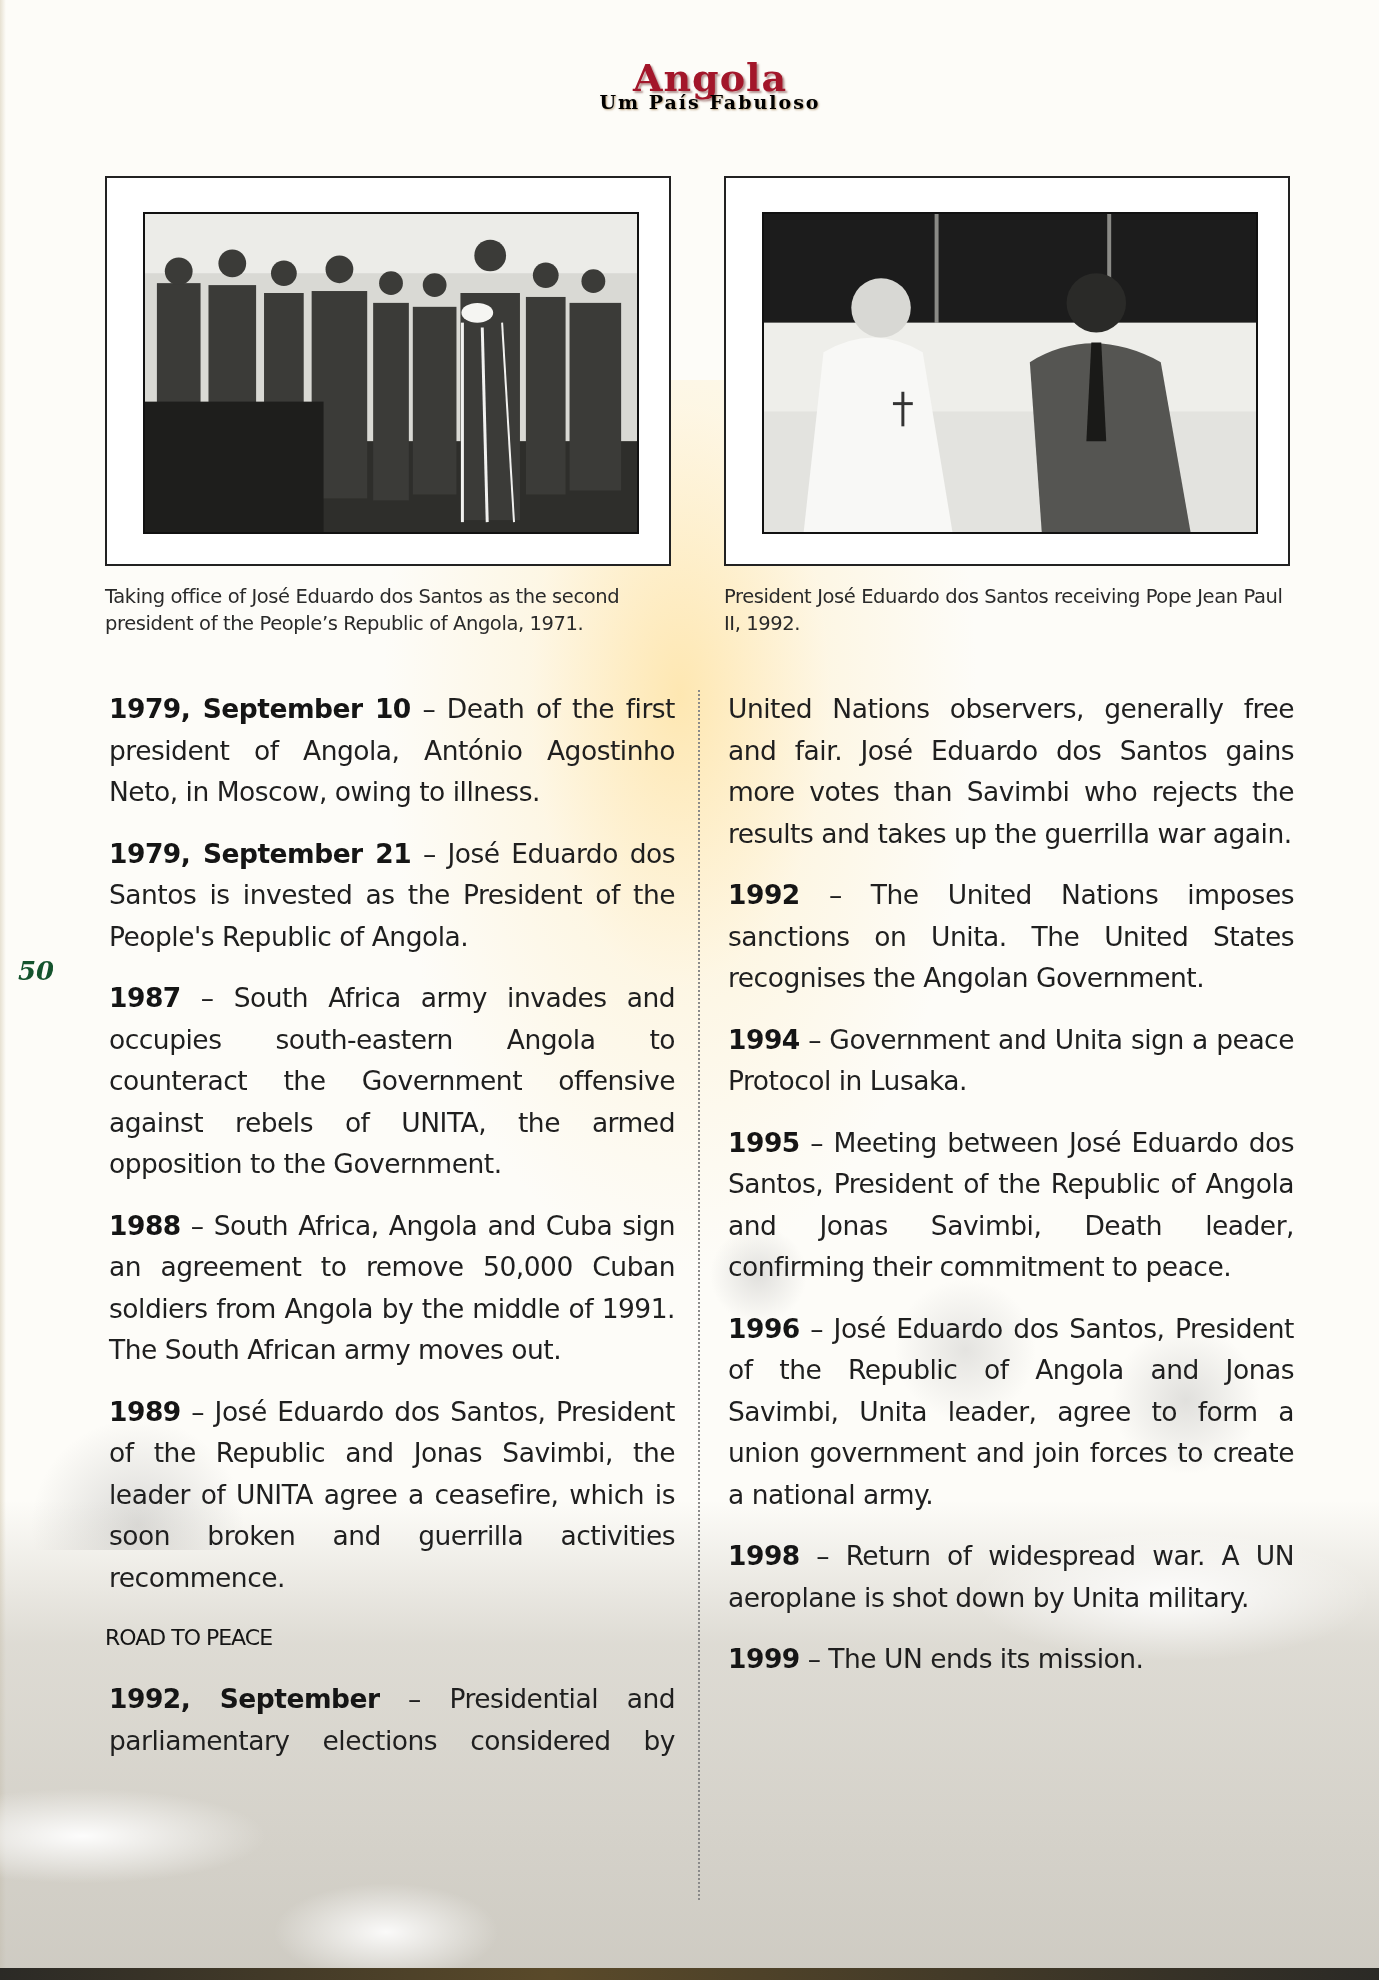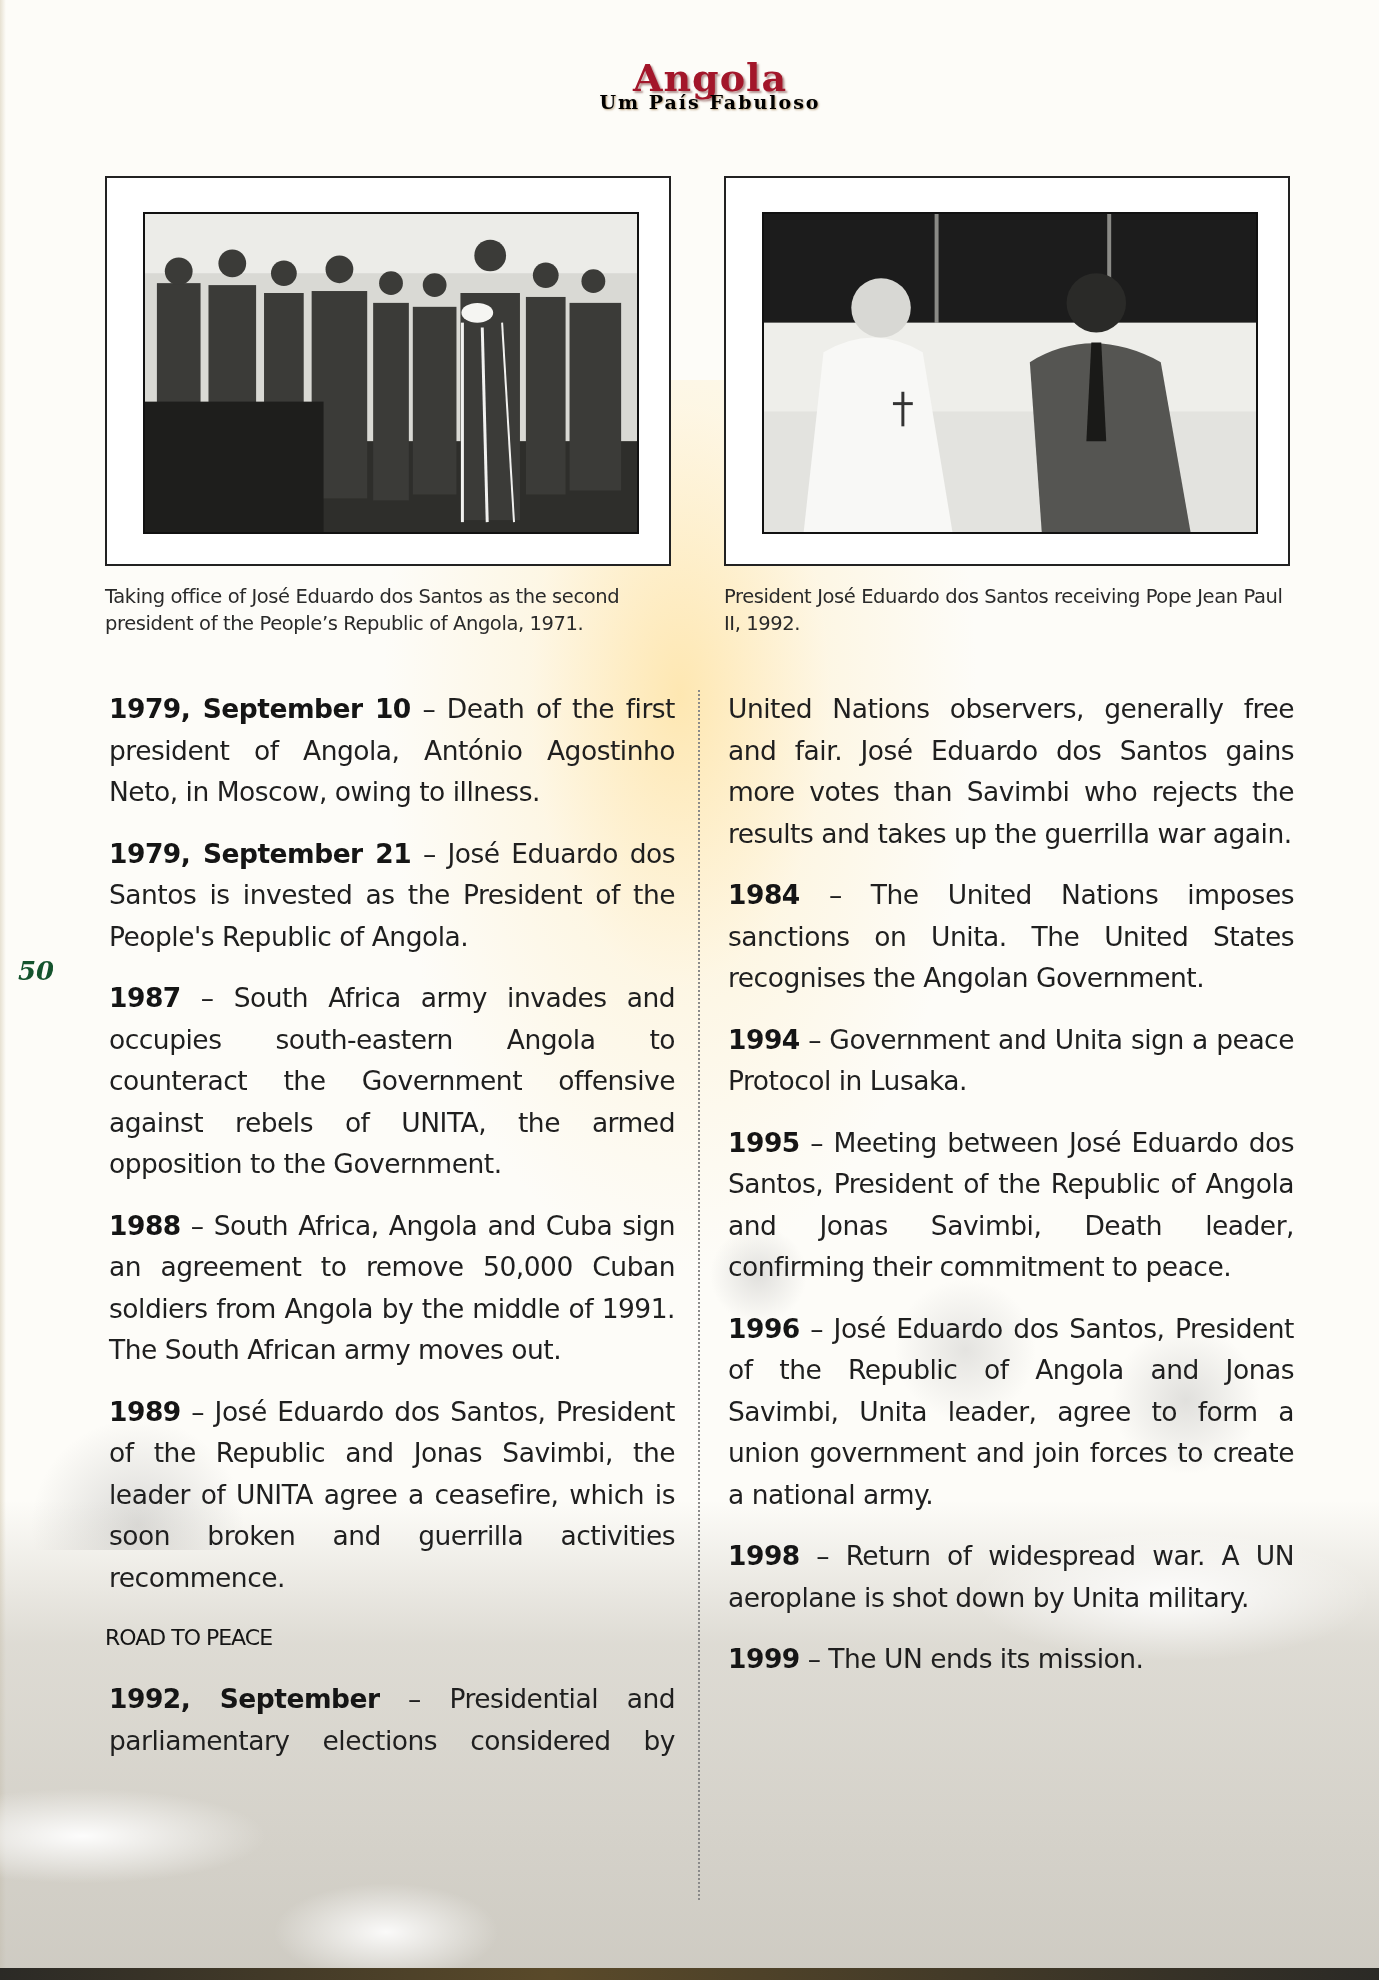--- a/index.html
+++ b/index.html
@@ -176,21 +176,21 @@
   <p class="entry"><span class="date">1988</span><span> – South Africa, Angola and Cuba sign an agreement to remove 50,000 Cuban soldiers from Angola by the middle of 1991. The South African army moves out.</span></p>
   <p class="entry"><span class="date">1989</span><span> – José Eduardo dos Santos, President of the Republic and Jonas Savimbi, the leader of UNITA agree a ceasefire, which is soon broken and guerrilla activities recommence.</span></p>
   <h2 class="section-heading">ROAD TO PEACE</h2>
   <p class="entry" style="text-align-last: justify;"><span class="date">1992, September</span><span> – Presidential and parliamentary elections considered by</span></p>
 </div>
 
 <div class="column-divider"></div>
 
 <div class="column right">
   <p class="entry">United Nations observers, generally free and fair. José Eduardo dos Santos gains more votes than Savimbi who rejects the results and takes up the guerrilla war again.</p>
-  <p class="entry"><span class="date">1984</span><span> – The United Nations imposes sanctions on Unita. The United States recognises the Angolan Government.</span></p>
+  <p class="entry"><span class="date">1992</span><span> – The United Nations imposes sanctions on Unita. The United States recognises the Angolan Government.</span></p>
   <p class="entry"><span class="date">1994</span><span> – Government and Unita sign a peace Protocol in Lusaka.</span></p>
   <p class="entry"><span class="date">1995</span><span> – Meeting between José Eduardo dos Santos, President of the Republic of Angola and Jonas Savimbi, Death leader, confirming their commitment to peace.</span></p>
   <p class="entry"><span class="date">1996</span><span> – José Eduardo dos Santos, President of the Republic of Angola and Jonas Savimbi, Unita leader, agree to form a union government and join forces to create a national army.</span></p>
   <p class="entry"><span class="date">1998</span><span> – Return of widespread war. A UN aeroplane is shot down by Unita military.</span></p>
   <p class="entry"><span class="date">1999</span><span> – The UN ends its mission.</span></p>
 </div>
 
 <div class="bottom-bar"></div>
 
 </body></html>

